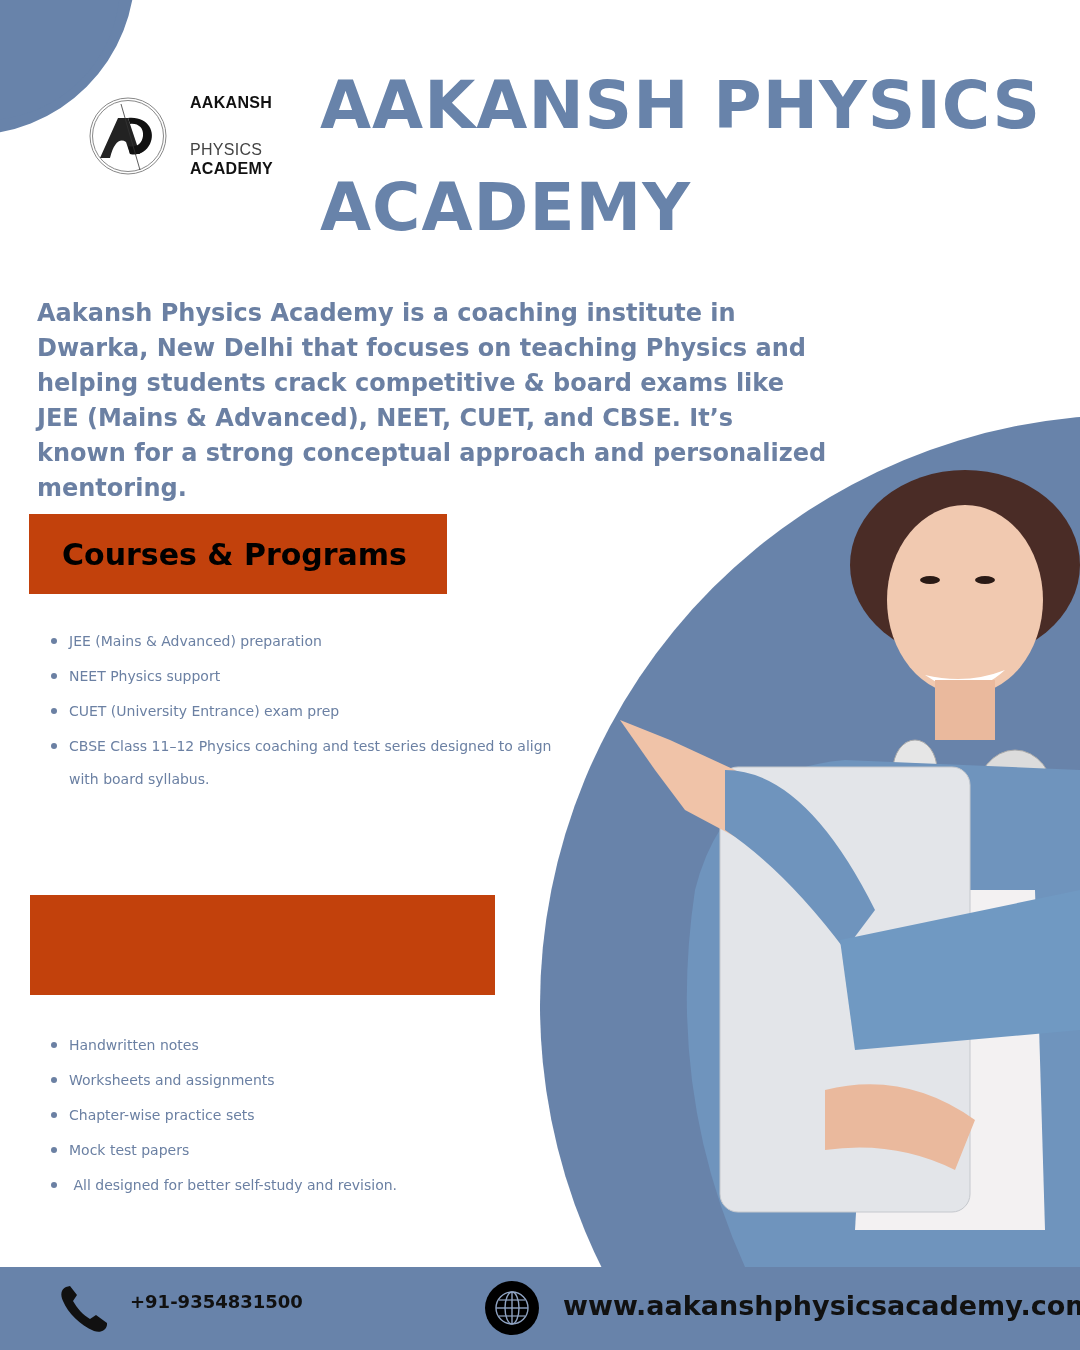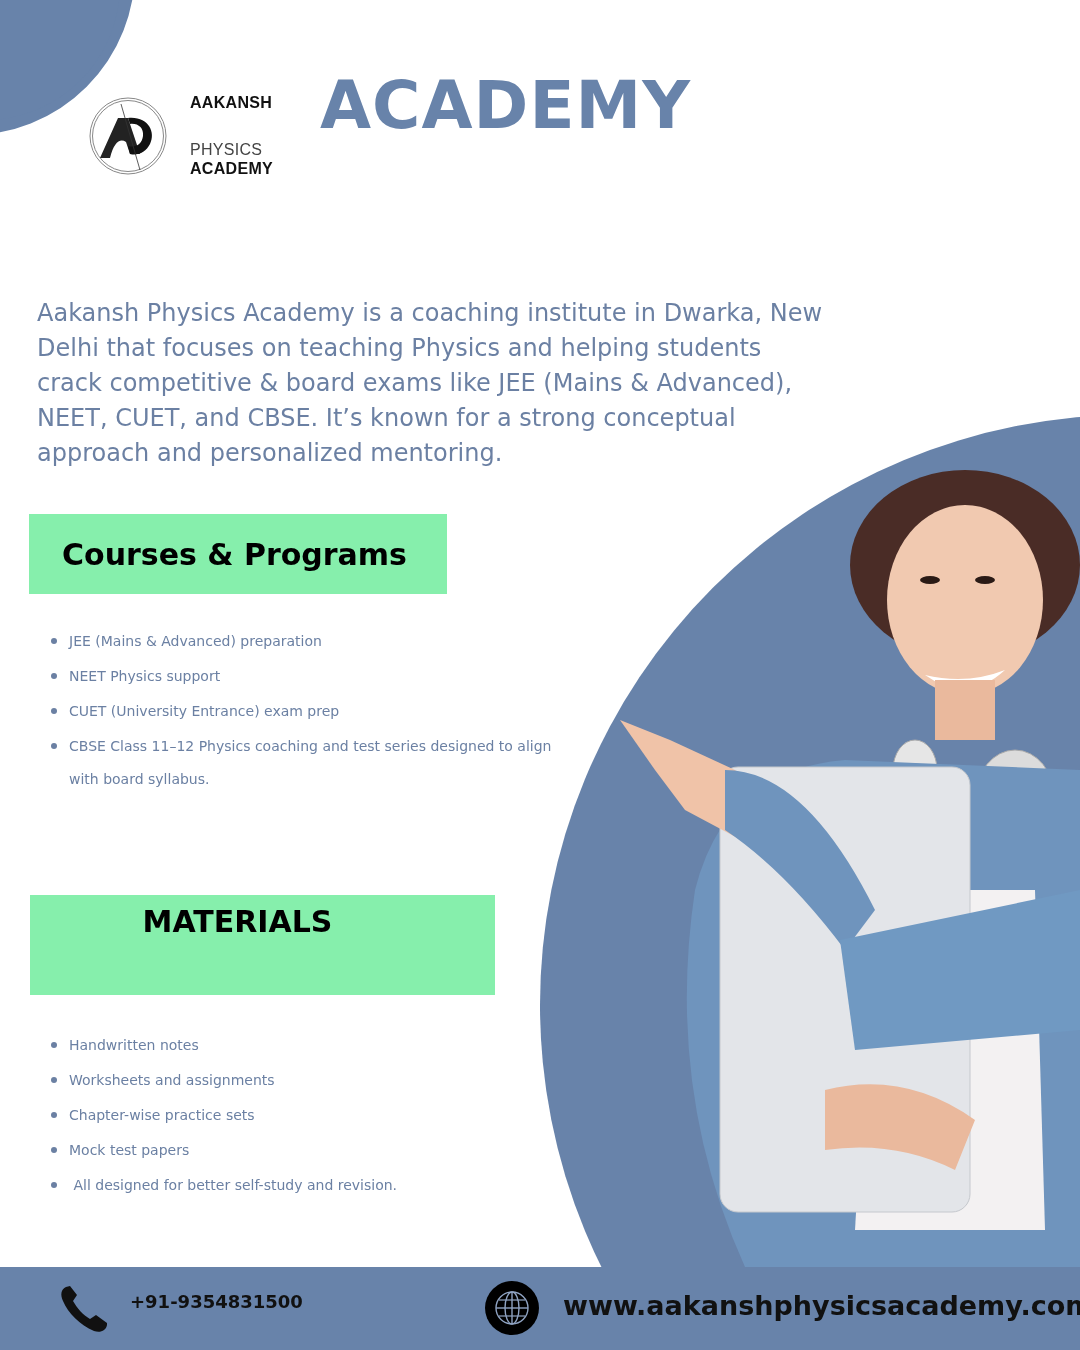--- a/index.html
+++ b/index.html
@@ -41,24 +41,25 @@
     position: absolute; left: 320px; top: 55px; width: 760px;
     color: #6883aa; font-weight: bold;
     font-family: "DejaVu Sans", sans-serif;
     font-size: 66px; line-height: 102px; letter-spacing: 1px;
   }
 
   .intro {
     position: absolute; left: 37px; top: 296px; width: 790px;
     color: #6b80a3; font-size: 24px; line-height: 35px;
     font-family: "DejaVu Sans", sans-serif;
+    font-weight: bold;
   }
 
   .section-box {
-    position: absolute; background: #86efac; color: #000;
+    position: absolute; background: #c2410c; color: #000;
     font-weight: bold; font-family: "DejaVu Sans", sans-serif;
   }
   .box-courses { left: 29px; top: 514px; width: 418px; height: 80px; font-size: 30px; display: flex; align-items: center; padding-left: 33px; box-sizing: border-box; }
   .box-materials { left: 30px; top: 895px; width: 465px; height: 100px; font-size: 30px; text-align: center; line-height: 45px; padding-top: 4px; padding-right: 50px; box-sizing: border-box; }
 
   ul.bullets {
     position: absolute; margin: 0; padding-left: 32px;
     color: #6b80a3; font-size: 14px; line-height: 33px;
     font-family: "DejaVu Sans", sans-serif;
   }
@@ -96,37 +97,37 @@
     <line x1="33" y1="8" x2="52" y2="74" stroke="#333" stroke-width="0.8"></line>
   </svg>
   <div class="logo-text">
     <div class="l1">AAKANSH</div>
     <div class="l2">PHYSICS</div>
     <div class="l3">ACADEMY</div>
   </div>
 </div>
 
 <div class="title">
+  <div>AAKANSH PHYSICS</div>
   <div>ACADEMY</div>
 </div>
 
 <div class="intro">Aakansh Physics Academy is a coaching institute in Dwarka, New Delhi that focuses on teaching Physics and helping students crack competitive &amp; board exams like JEE (Mains &amp; Advanced), NEET, CUET, and CBSE. It’s known for a strong conceptual approach and personalized mentoring.</div>
 
 <div class="section-box box-courses">
   <span>Courses &amp; Programs</span>
 </div>
 <ul class="bullets list-courses">
   <li>JEE (Mains &amp; Advanced) preparation</li>
   <li>NEET Physics support</li>
   <li>CUET (University Entrance) exam prep</li>
   <li>CBSE Class 11–12 Physics coaching and test series designed to align with board syllabus.</li>
 </ul>
 
 <div class="section-box box-materials">
-  <div>MATERIALS</div>
 </div>
 <ul class="bullets list-materials">
   <li>Handwritten notes</li>
   <li>Worksheets and assignments</li>
   <li>Chapter-wise practice sets</li>
   <li>Mock test papers</li>
   <li style="white-space:pre-wrap"> All designed for better self-study and revision.</li>
 </ul>
 
 <svg class="photo" viewBox="0 0 505 797">

